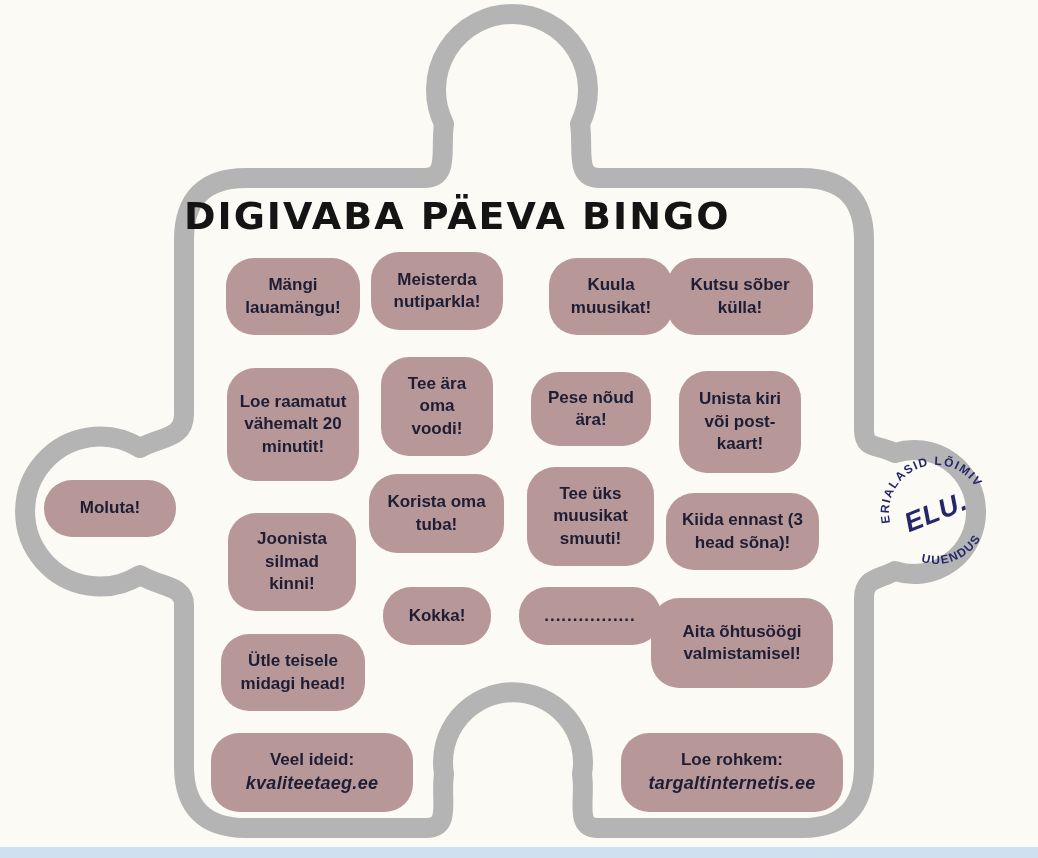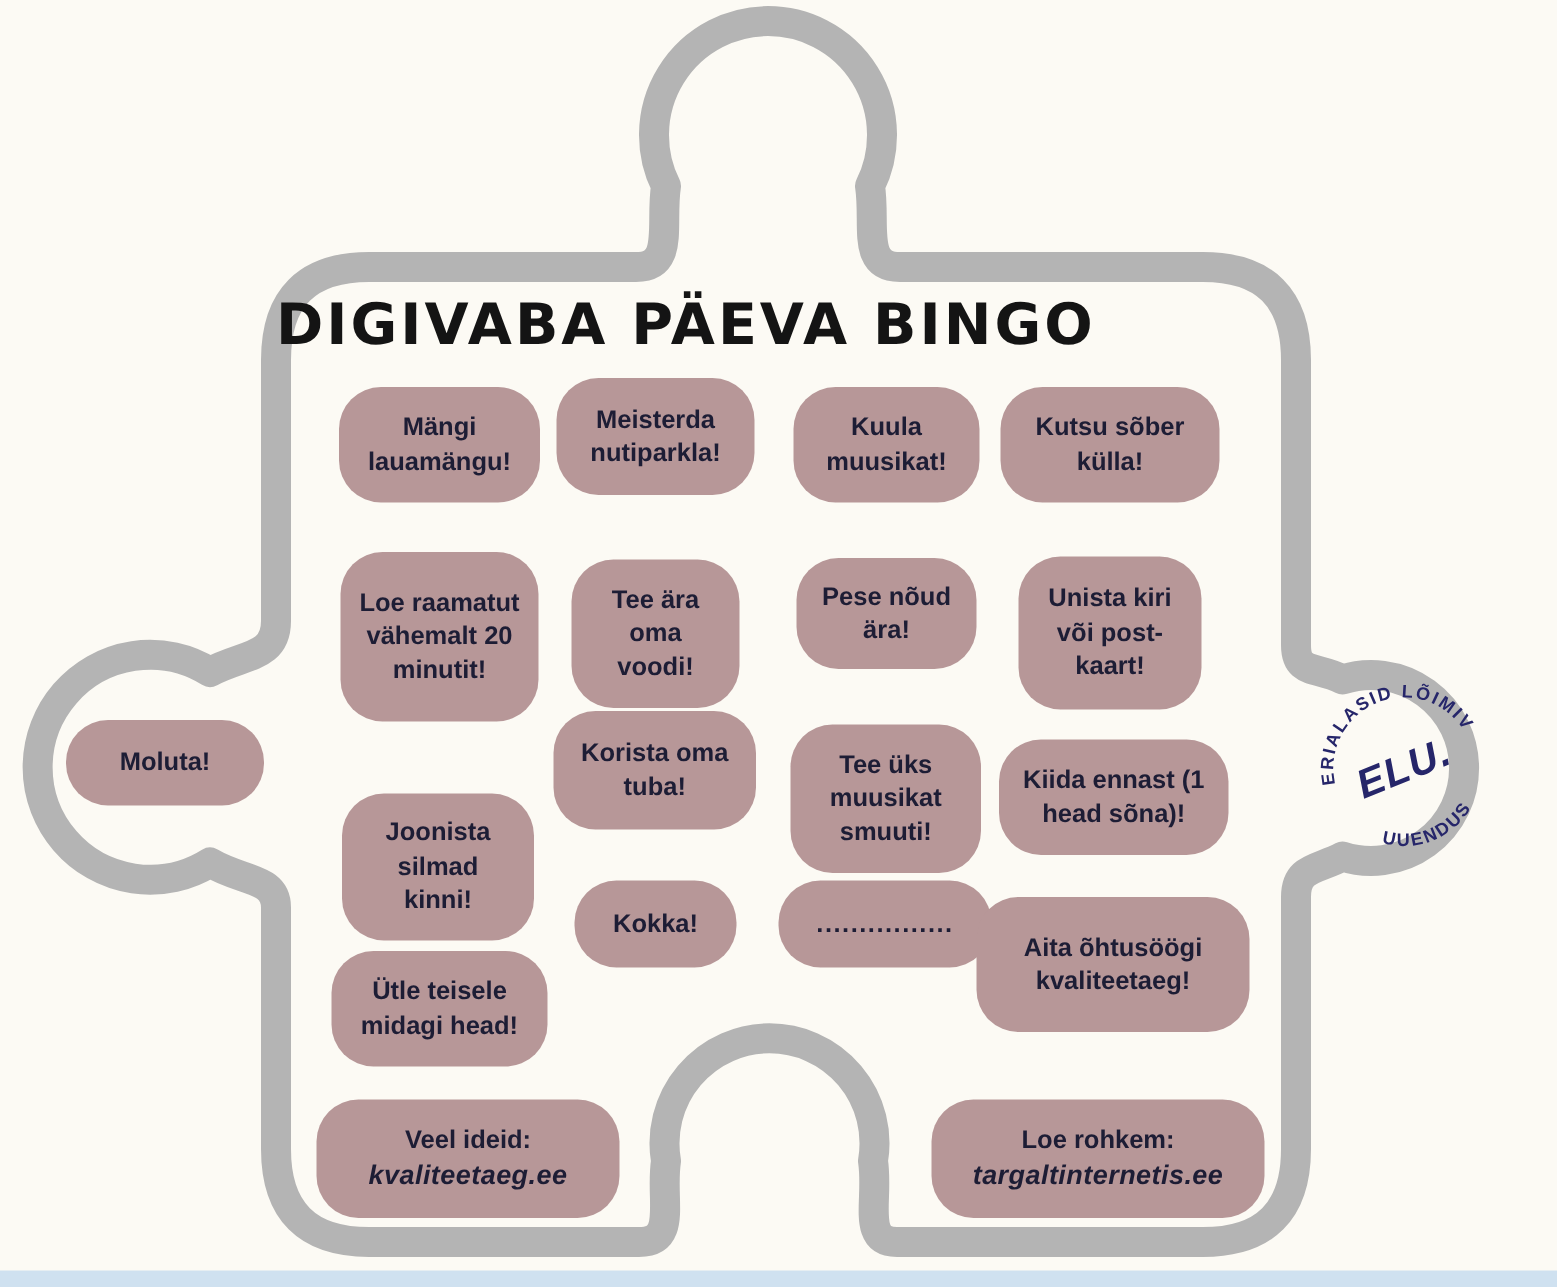--- a/index.html
+++ b/index.html
@@ -26,21 +26,21 @@
     position:absolute;
     background:var(--bubble,#b79798);
     border-radius:28px;
     display:flex; flex-direction:column;
     align-items:center; justify-content:center;
     text-align:center;
     font-weight:700; font-size:17px; line-height:1.32;
     color:var(--text,#1d1d35);
     padding:6px 12px;
   }
-  .pad-tight { padding:4px 16px;margin-top:16px; }
+  .pad-tight { padding:4px 16px; }
   .flabel { display:block; }
   .flink { display:block; font-style:italic; font-size:18px; letter-spacing:0.3px; }
   .stamp { position:absolute; left:869px; top:445px; width:134px; height:134px; }
   .stamp text { fill:var(--navy,#26266a); font-family:"Liberation Sans", sans-serif; }
   .arc-text { font-size:12px; font-weight:700; letter-spacing:1.5px; }
   .elu-center { font-size:27px; font-weight:700; font-style:italic; letter-spacing:1px; }
   .edge {
     position:absolute; left:0; bottom:0; width:100%; height:11px;
     background:var(--edge,#cfe1f0);
   }
@@ -87,29 +87,29 @@
   <div class="bubble" style="left:226px;top:258px;width:134px;height:77px">Mängi lauamängu!</div>
   <div class="bubble" style="left:227px;top:368px;width:132px;height:113px">Loe raamatut vähemalt 20 minutit!</div>
   <div class="bubble pad-tight" style="left:228px;top:513px;width:128px;height:98px">Joonista silmad kinni!</div>
   <div class="bubble" style="left:221px;top:634px;width:144px;height:77px">Ütle teisele midagi head!</div>
 
   <div class="bubble" style="left:371px;top:252px;width:132px;height:78px">Meisterda nutiparkla!</div>
   <div class="bubble pad-tight" style="left:381px;top:357px;width:112px;height:99px">Tee ära oma voodi!</div>
   <div class="bubble" style="left:369px;top:474px;width:135px;height:79px">Korista oma tuba!</div>
   <div class="bubble" style="left:383px;top:587px;width:108px;height:58px">Kokka!</div>
 
-  <div class="bubble" style="left:529px;top:258px;width:124px;height:77px">Kuula muusikat!</div>
+  <div class="bubble" style="left:549px;top:258px;width:124px;height:77px">Kuula muusikat!</div>
   <div class="bubble" style="left:531px;top:372px;width:120px;height:74px">Pese nõud ära!</div>
   <div class="bubble pad-tight" style="left:527px;top:467px;width:127px;height:99px">Tee üks muusikat smuuti!</div>
   <div class="bubble" style="left:519px;top:587px;width:142px;height:58px;letter-spacing:1px">................</div>
 
   <div class="bubble" style="left:667px;top:258px;width:146px;height:77px">Kutsu sõber külla!</div>
   <div class="bubble" style="left:679px;top:371px;width:122px;height:102px">Unista kiri või post-kaart!</div>
-  <div class="bubble" style="left:666px;top:493px;width:153px;height:77px">Kiida ennast (1 head sõna)!</div>
-  <div class="bubble" style="left:651px;top:598px;width:182px;height:90px">Aita õhtusöögi kvaliteetaeg!</div>
+  <div class="bubble" style="left:666px;top:493px;width:153px;height:77px">Kiida ennast (3 head sõna)!</div>
+  <div class="bubble" style="left:651px;top:598px;width:182px;height:90px">Aita õhtusöögi valmistamisel!</div>
 
   <div class="bubble" style="left:211px;top:733px;width:202px;height:79px">
     <span class="flabel">Veel ideid:</span>
     <span class="flink">kvaliteetaeg.ee</span>
   </div>
   <div class="bubble" style="left:621px;top:733px;width:222px;height:79px">
     <span class="flabel">Loe rohkem:</span>
     <span class="flink">targaltinternetis.ee</span>
   </div>
 

